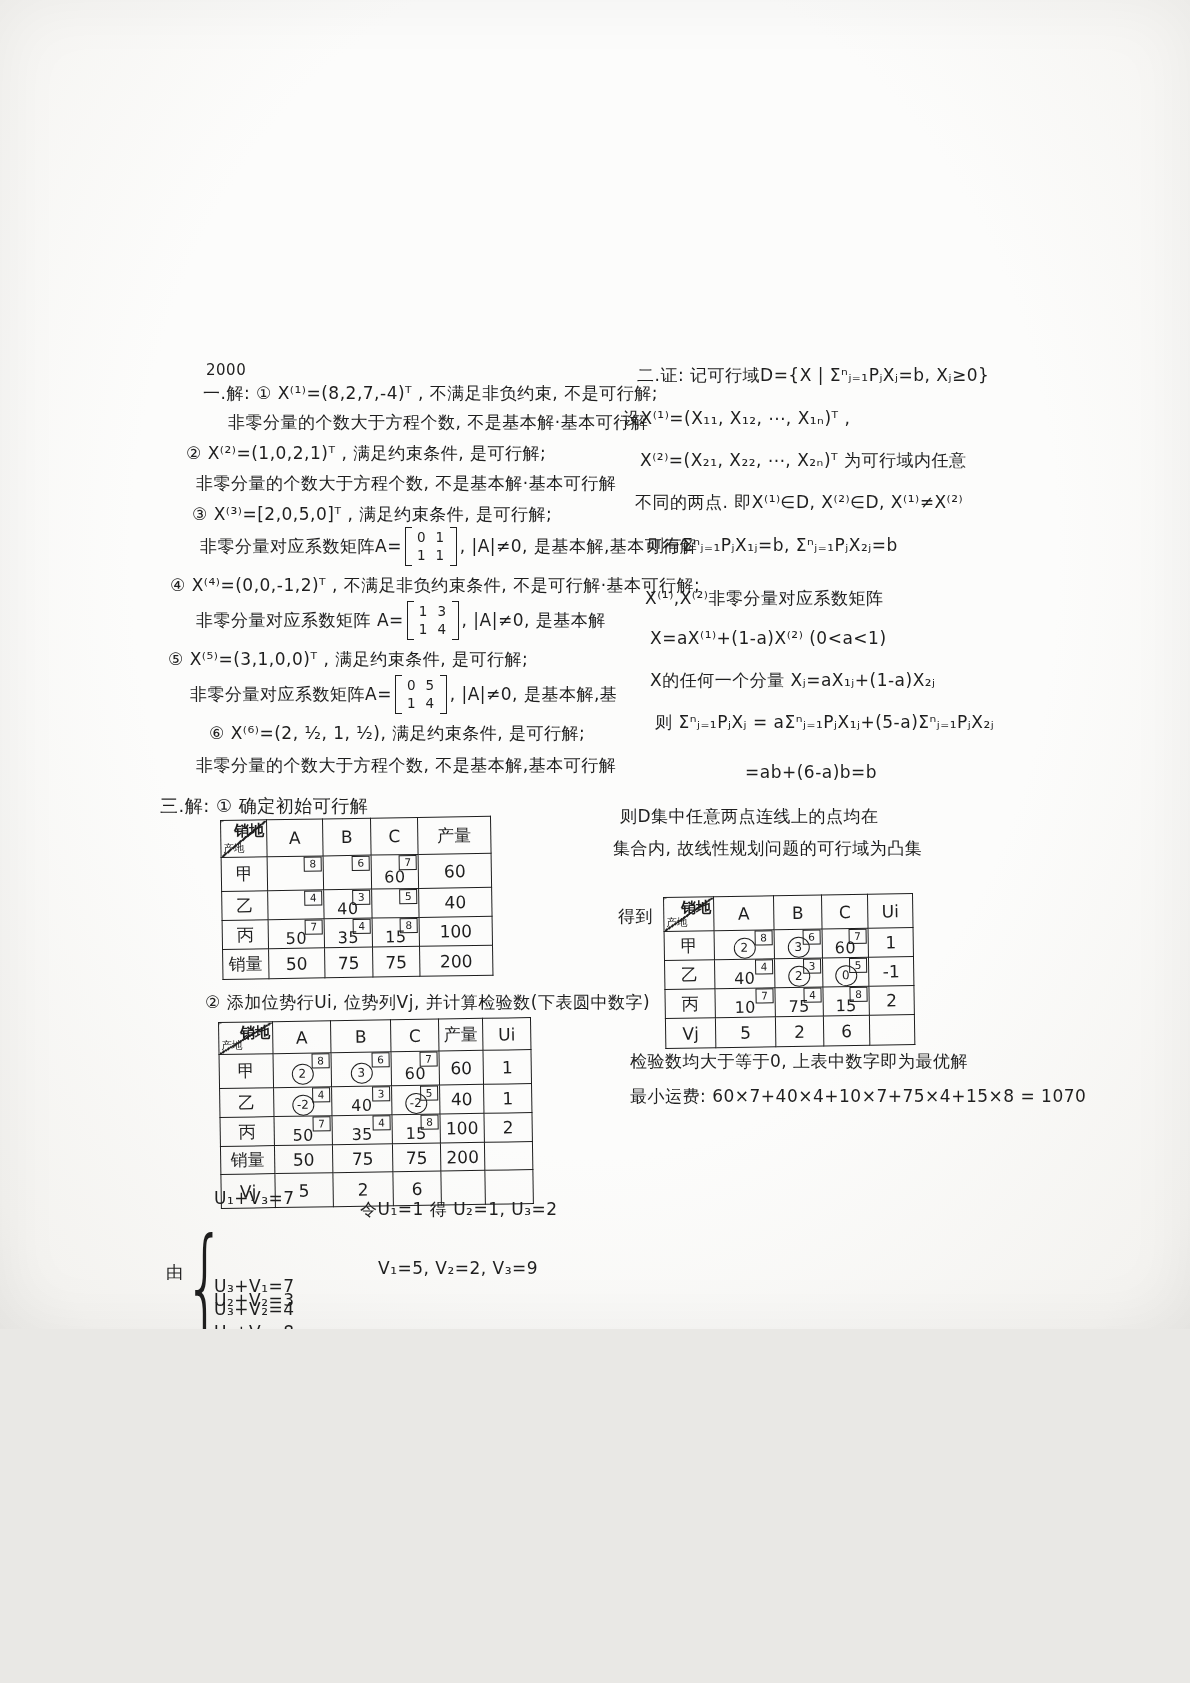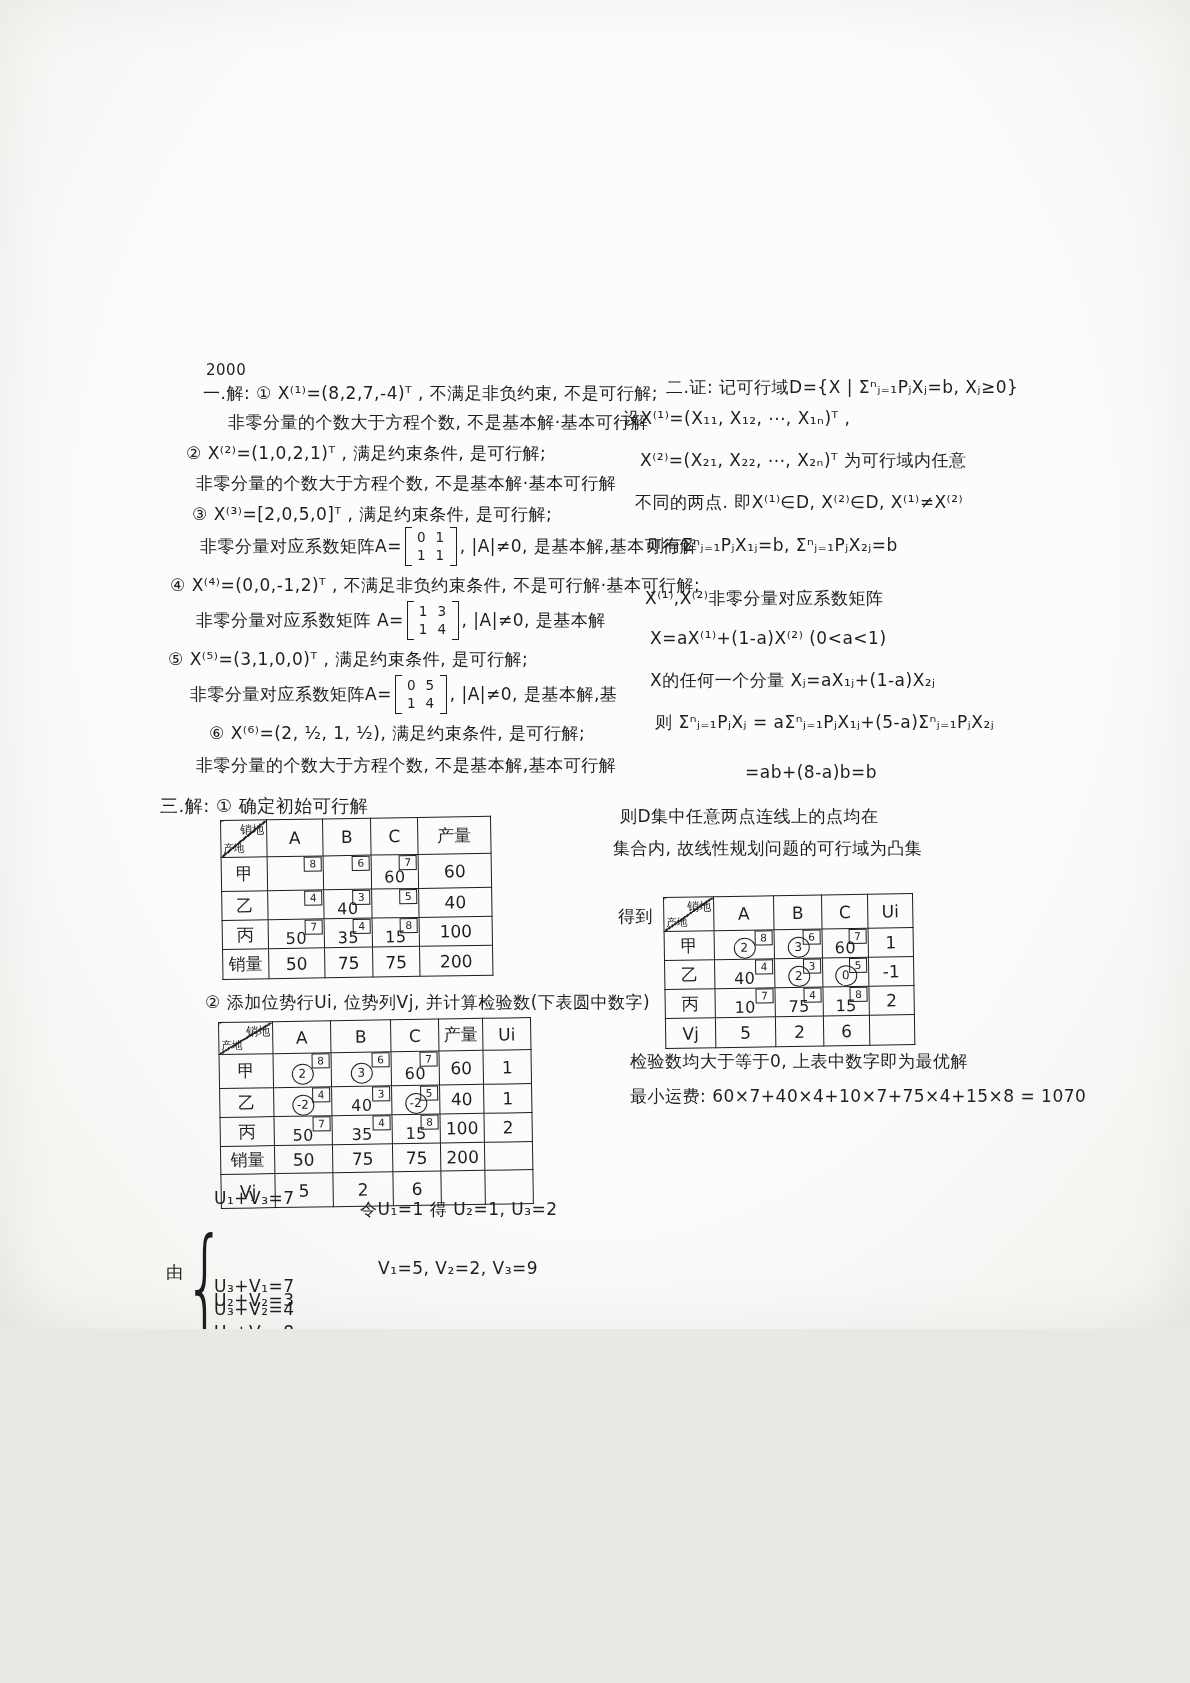--- a/index.html
+++ b/index.html
@@ -25,21 +25,21 @@
   
   .mxline{display:flex;align-items:center;}
   .mxwrap{display:inline-flex;align-items:stretch;margin:0 3px;}
   .mxbl{width:6px;border-left:1.7px solid #1e1e1e;border-top:1.7px solid #1e1e1e;border-bottom:1.7px solid #1e1e1e;}
   .mxbr{width:6px;border-right:1.7px solid #1e1e1e;border-top:1.7px solid #1e1e1e;border-bottom:1.7px solid #1e1e1e;}
   .mxc{display:inline-flex;flex-direction:column;justify-content:center;padding:2px 5px;font-size:13.5px;line-height:1.3;text-align:center;white-space:pre;}
   
   table.tt{border-collapse:collapse;position:absolute;table-layout:fixed;transform:rotate(-0.9deg);transform-origin:left top;}
   table.tt td{border:1.7px solid #1e1e1e;position:relative;padding:0;vertical-align:middle;text-align:center;font-size:17px;overflow:visible;}
   td.corner{background-image:linear-gradient(to bottom right, transparent 47.5%, #1e1e1e 47.5%, #1e1e1e 51%, transparent 51%);}
-  .ctop{position:absolute;top:1px;right:2px;font-size:12px;letter-spacing:0;}
+  .ctop{position:absolute;top:1px;right:2px;font-size:15px;letter-spacing:0;font-weight:bold;}
   .cbot{position:absolute;bottom:1px;left:2px;font-size:10.5px;letter-spacing:0;}
   .cost{position:absolute;top:0;right:1px;border:1.3px solid #1e1e1e;font-size:10.5px;line-height:13px;min-width:12px;text-align:center;padding:0 2px;}
   .val{display:inline-block;margin-top:9px;font-size:16px;letter-spacing:0.5px;}
   .val.tight{font-size:13px;margin-top:8px;}
   .circ{display:inline-block;min-width:18px;height:19px;line-height:18px;border:1.7px solid #1e1e1e;border-radius:50%;font-size:12px;text-align:center;padding:0 1px;margin-top:7px;}
   .hdr{font-size:18px;}
   .brace{position:absolute;font-size:132px;font-weight:100;transform:scaleX(0.5);transform-origin:left top;line-height:1;color:#1e1e1e;}
 </style>
 </head>
 <body>
@@ -260,30 +260,30 @@
       <td>乙</td>
       <td><span class="cost">4</span><span class="val tight">(+40)</span></td>
       <td><span class="cost">3</span><span class="val tight">40(-40)</span></td>
       <td>
             <span class="cost">5</span>
           </td>
     </tr>
   </tbody>
     </table>
 
-  <div class="hl" style="left:637px;top:377px;margin-left:29px;">二.证: 记可行域D={X | Σⁿⱼ₌₁PⱼXⱼ=b, Xⱼ≥0}</div>
+  <div class="hl" style="left:637px;top:365px;">二.证: 记可行域D={X | Σⁿⱼ₌₁PⱼXⱼ=b, Xⱼ≥0}</div>
   <div class="hl" style="left:623px;top:408px;">设X⁽¹⁾=(X₁₁, X₁₂, ⋯, X₁ₙ)ᵀ ,</div>
   <div class="hl" style="left:640px;top:450px;">X⁽²⁾=(X₂₁, X₂₂, ⋯, X₂ₙ)ᵀ 为可行域内任意</div>
   <div class="hl" style="left:635px;top:492px;">不同的两点. 即X⁽¹⁾∈D, X⁽²⁾∈D, X⁽¹⁾≠X⁽²⁾</div>
   <div class="hl" style="left:647px;top:535px;">则有Σⁿⱼ₌₁PⱼX₁ⱼ=b, Σⁿⱼ₌₁PⱼX₂ⱼ=b</div>
   <div class="hl" style="left:645px;top:588px;">X⁽¹⁾,X⁽²⁾非零分量对应系数矩阵</div>
   <div class="hl" style="left:650px;top:628px;">X=aX⁽¹⁾+(1-a)X⁽²⁾ (0&lt;a&lt;1)</div>
   <div class="hl" style="left:650px;top:670px;">X的任何一个分量 Xⱼ=aX₁ⱼ+(1-a)X₂ⱼ</div>
   <div class="hl" style="left:655px;top:712px;">则 Σⁿⱼ₌₁PⱼXⱼ = aΣⁿⱼ₌₁PⱼX₁ⱼ+(5-a)Σⁿⱼ₌₁PⱼX₂ⱼ</div>
-  <div class="hl" style="left:745px;top:762px;">=ab+(8-a)b=b</div>
+  <div class="hl" style="left:745px;top:762px;">=ab+(6-a)b=b</div>
   <div class="hl" style="left:620px;top:806px;">则D集中任意两点连线上的点均在</div>
   <div class="hl" style="left:613px;top:838px;">集合内, 故线性规划问题的可行域为凸集</div>
 
   <div class="hl" style="left:618px;top:906px;">得到</div>
 
   <table class="tt" style="left:663px;top:897px;">
     <colgroup>
         <col style="width:50px">
         <col style="width:60px">
         <col style="width:48px">

